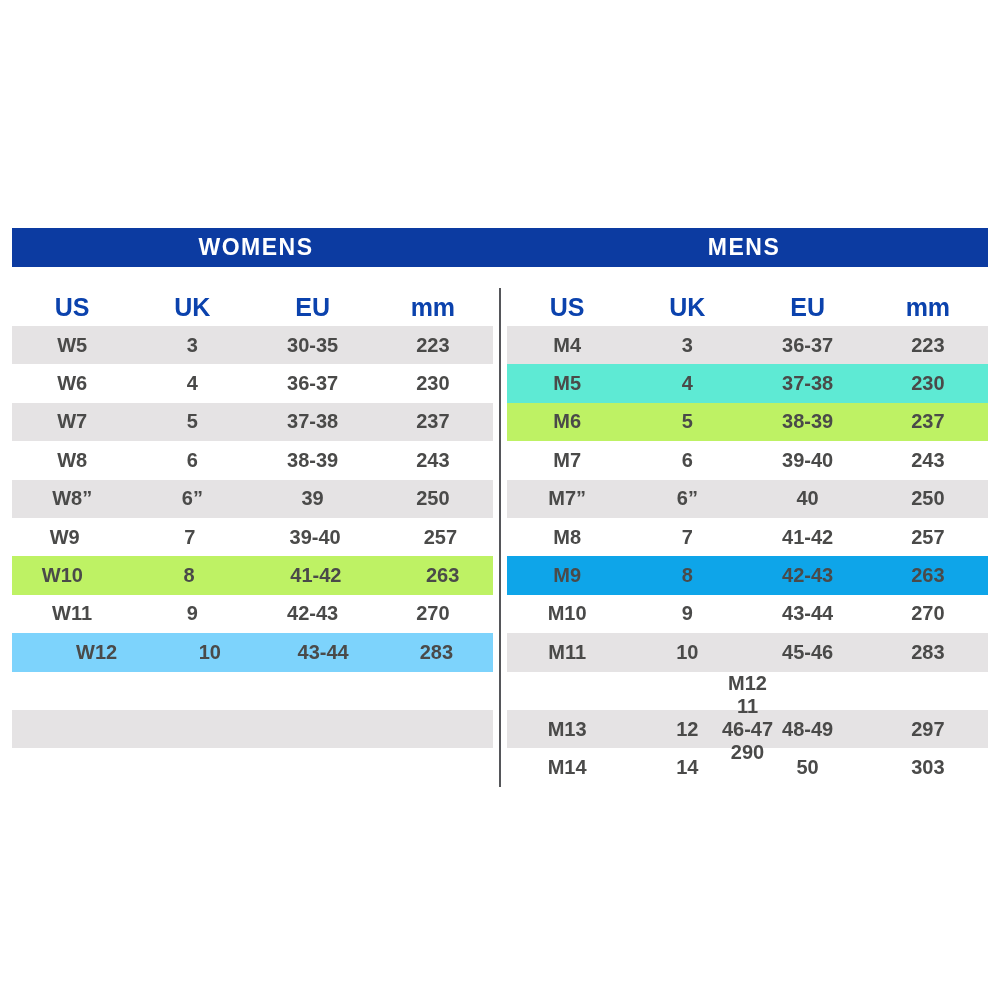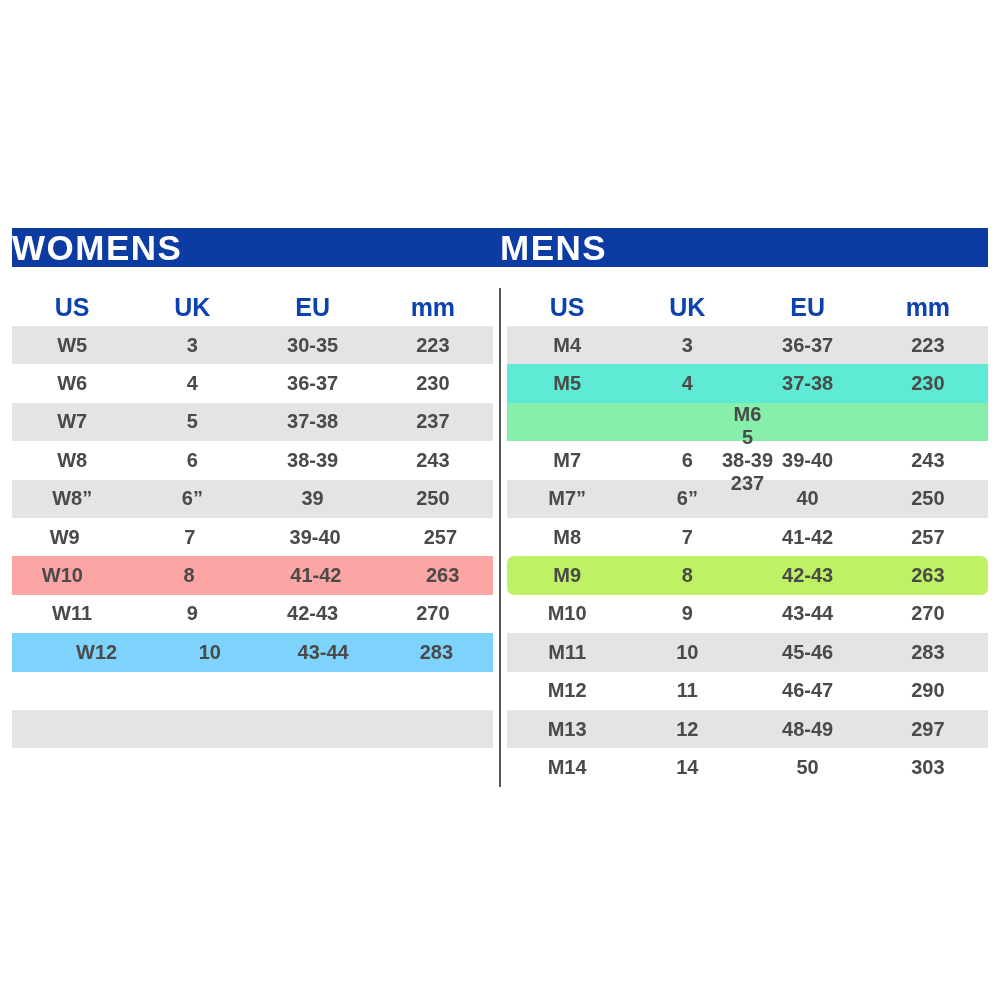--- a/index.html
+++ b/index.html
@@ -16,24 +16,25 @@
     left: 12px;
     top: 228px;
     width: 976px;
   }
   .header-bar {
     display: flex;
     height: 39px;
   }
   .header-half {
     width: 50%;
+    text-align: center;
     line-height: 39px;
     color: #ffffff;
     font-weight: bold;
-    font-size: 35px;
+    font-size: 23px;
     letter-spacing: 1.5px;
   }
   .tables {
     position: relative;
     display: flex;
     align-items: flex-start;
     margin-top: 21px;
   }
   .half {
     width: 50%;
@@ -120,21 +121,21 @@
           <div class="size-cell">6”</div>
           <div class="size-cell">39</div>
           <div class="size-cell">250</div>
         </div>
         <div class="size-row" style="background: rgb(255, 255, 255); gap: 20px;">
           <div class="size-cell">W9</div>
           <div class="size-cell">7</div>
           <div class="size-cell">39-40</div>
           <div class="size-cell">257</div>
         </div>
-        <div class="size-row" style="background: #fca5a5; gap: 26px;">
+        <div class="size-row" style="background: #bef264; gap: 26px;">
           <div class="size-cell">W10</div>
           <div class="size-cell">8</div>
           <div class="size-cell">41-42</div>
           <div class="size-cell">263</div>
         </div>
         <div class="size-row" style="background: rgb(255, 255, 255);">
           <div class="size-cell">W11</div>
           <div class="size-cell">9</div>
           <div class="size-cell">42-43</div>
           <div class="size-cell">270</div>
@@ -177,21 +178,21 @@
           <div class="size-cell">3</div>
           <div class="size-cell">36-37</div>
           <div class="size-cell">223</div>
         </div>
         <div class="size-row" style="background: #5eead4;">
           <div class="size-cell">M5</div>
           <div class="size-cell">4</div>
           <div class="size-cell">37-38</div>
           <div class="size-cell">230</div>
         </div>
-        <div class="size-row" style="background: #86efac; flex-direction: column;">
+        <div class="size-row" style="background: #bef264;">
           <div class="size-cell">M6</div>
           <div class="size-cell">5</div>
           <div class="size-cell">38-39</div>
           <div class="size-cell">237</div>
         </div>
         <div class="size-row" style="background: rgb(255, 255, 255);">
           <div class="size-cell">M7</div>
           <div class="size-cell">6</div>
           <div class="size-cell">39-40</div>
           <div class="size-cell">243</div>
@@ -201,39 +202,39 @@
           <div class="size-cell">6”</div>
           <div class="size-cell">40</div>
           <div class="size-cell">250</div>
         </div>
         <div class="size-row" style="background: rgb(255, 255, 255);">
           <div class="size-cell">M8</div>
           <div class="size-cell">7</div>
           <div class="size-cell">41-42</div>
           <div class="size-cell">257</div>
         </div>
-        <div class="size-row" style="background: #bef264; border-radius: 7px;">
+        <div class="size-row" style="background: #0ea5e9;">
           <div class="size-cell">M9</div>
           <div class="size-cell">8</div>
           <div class="size-cell">42-43</div>
           <div class="size-cell">263</div>
         </div>
         <div class="size-row" style="background: rgb(255, 255, 255);">
           <div class="size-cell">M10</div>
           <div class="size-cell">9</div>
           <div class="size-cell">43-44</div>
           <div class="size-cell">270</div>
         </div>
         <div class="size-row" style="background: rgb(229, 227, 228);">
           <div class="size-cell">M11</div>
           <div class="size-cell">10</div>
           <div class="size-cell">45-46</div>
           <div class="size-cell">283</div>
         </div>
-        <div class="size-row" style="background: rgb(255, 255, 255);">
+        <div class="size-row" style="background: rgb(255, 255, 255); flex-direction: column;">
           <div class="size-cell">M12</div>
           <div class="size-cell">11</div>
           <div class="size-cell">46-47</div>
           <div class="size-cell">290</div>
         </div>
         <div class="size-row" style="background: rgb(229, 227, 228);">
           <div class="size-cell">M13</div>
           <div class="size-cell">12</div>
           <div class="size-cell">48-49</div>
           <div class="size-cell">297</div>

